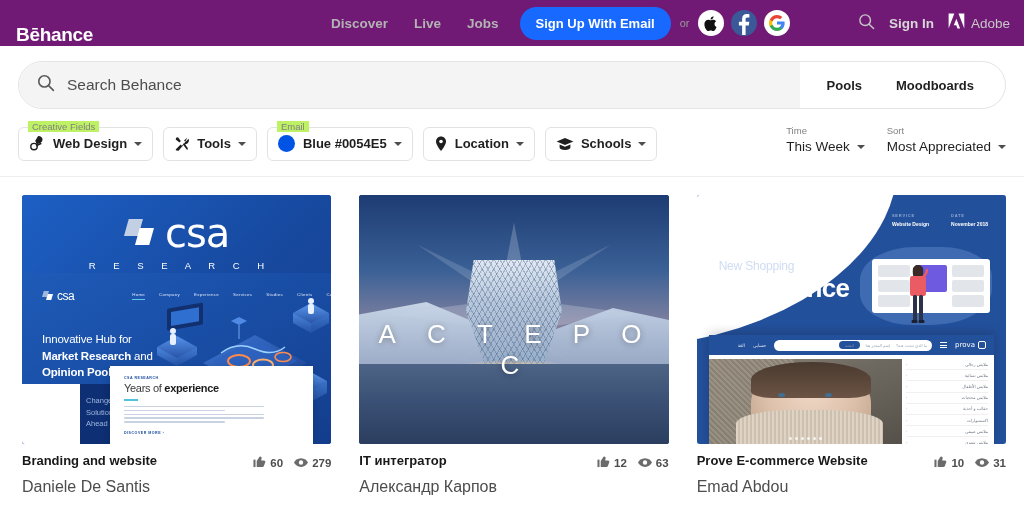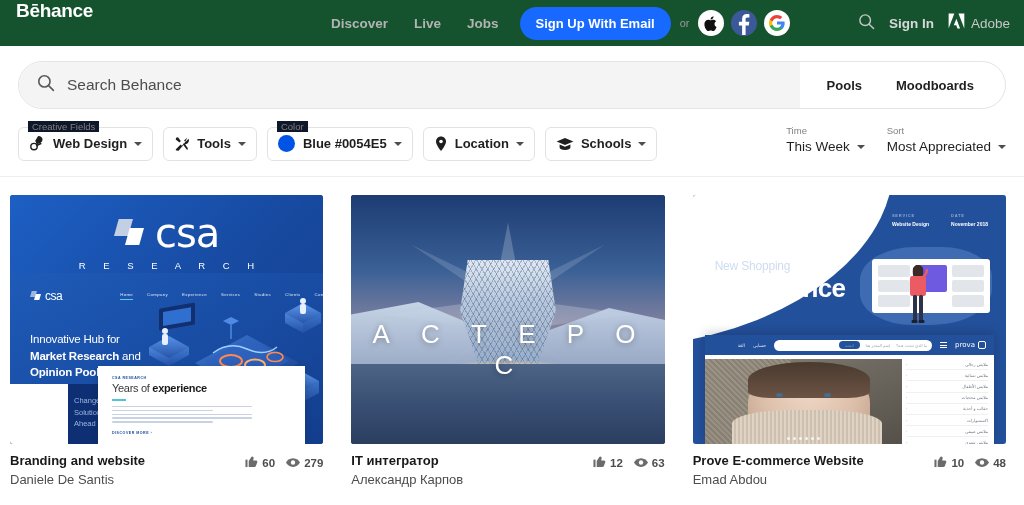--- a/index.html
+++ b/index.html
@@ -6,22 +6,22 @@
   html, body {
     width: 1024px; height: 505px;
     font-family: "Liberation Sans", sans-serif;
     background: #ffffff;
     overflow: hidden;
   }
 
   
   .topnav {
     height: 46px; width: 100%;
-    background: #14532d;
-    display: flex; align-items: flex-start;
+    background: #701a75;
+    display: flex; align-items: flex-end;
     position: relative;
   }
   .brand {
     color: #ffffff; font-size: 19px; font-weight: bold;
     letter-spacing: -0.3px; margin-left: 16px;
     white-space: nowrap;
   }
   .nav-center {
     position: absolute; left: 318px; top: 0; height: 46px;
     display: flex; align-items: center; gap: 0;
@@ -104,21 +104,21 @@
   }
   .fieldset {
     position: relative; border: 1px solid #e2e2e2;
     border-radius: 6px; height: 34px;
     display: flex; align-items: center;
     padding: 0 10px; margin-right: 10px;
     cursor: pointer; background: #fff;
   }
   .fieldset-label {
     position: absolute; top: -7px; left: 9px;
-    background: #0f172a; padding: 0 4px;
+    background: #bef264; padding: 0 4px;
     font-size: 9.5px; color: #808080;
     white-space: nowrap;
   }
   .fs-text {
     font-size: 13px; font-weight: bold; color: #1f1f1f;
     white-space: nowrap; margin-right: 7px;
   }
   .caret {
     width: 0; height: 0;
     border-left: 4px solid transparent;
@@ -135,41 +135,41 @@
     display: flex; align-items: flex-start; gap: 22px;
   }
   .sortitem { display: flex; flex-direction: column; cursor: pointer; }
   .sortlabel { font-size: 9.5px; color: #808080; margin-bottom: 3px; }
   .sortvalrow { display: flex; align-items: center; gap: 7px; }
   .sortval { font-size: 13.5px; color: #1f1f1f; white-space: nowrap; }
 
   
   .grid {
     display: flex; gap: 28px;
-    padding: 18px 18px 0 10px;
+    padding: 18px 18px 0 22px;
   }
   .card { width: 322px; }
   .thumb {
     width: 100%; height: 249px;
     border-radius: 3px; overflow: hidden;
     position: relative; cursor: pointer;
     background: #15439c;
   }
   .cardmeta {
     display: flex; align-items: flex-start;
     margin-top: 9px;
   }
   .meta-left { flex: 1; min-width: 0; }
   .card-title {
     font-size: 13px; font-weight: bold; color: #191919;
     white-space: nowrap; overflow: hidden; text-overflow: ellipsis;
     cursor: pointer;
   }
   .card-owner {
-    font-size: 13px; color: #4d4d4d; margin-top: 4px;
+    font-size: 16px; color: #4d4d4d; margin-top: 10px;
     white-space: nowrap; overflow: hidden; text-overflow: ellipsis;
     cursor: pointer;
   }
   .stats { display: flex; align-items: center; gap: 11px; padding-top: 1px; }
   .stat { display: flex; align-items: center; gap: 4px; }
   .statnum { font-size: 11.5px; font-weight: bold; color: #4d4d4d; }
 
   
   .csa { width: 100%; height: 100%; position: relative;
     background: linear-gradient(135deg,#1d5fc4 0%,#17499f 55%,#14408f 100%); }
@@ -421,21 +421,21 @@
         <path fill="#1f1f1f" d="M15.6 15.9l-0.7 2.1-5-6.6 1.6-1.6z" transform="translate(0,-2)"></path>
         <path fill="#1f1f1f" d="M14.9 1.6l-3.6 3.6 1.5 1.5 3.6-3.6c0.8 1.7 0.4 3.8-1 5.1-1.3 1.3-3.2 1.6-4.8 1L3.3 15.4l1.6 1.6 6.2-7.3"></path>
         <path fill="#1f1f1f" d="M1.8 15.3l5.7-5.7 1.6 1.6-5.7 5.7z"></path>
       </svg>
     </span>
     <span class="fs-text">Tools</span>
     <span class="caret"></span>
   </div>
 
   <div class="fieldset">
-    <span class="fieldset-label">Color</span>
+    <span class="fieldset-label">Email</span>
     <span class="color-dot" style="background:#0054E5"></span>
     <span class="fs-text">Blue #0054E5</span>
     <span class="caret"></span>
   </div>
 
   <div class="fieldset">
     <span class="fs-icon">
       <svg width="14" height="16" viewBox="0 0 14 16" aria-hidden="true">
         <path fill="#1f1f1f" d="M7 0.6C4.2 0.6 2 2.8 2 5.6c0 3.6 5 9.6 5 9.6s5-6 5-9.6C12 2.8 9.8 0.6 7 0.6z"></path>
         <circle cx="7" cy="5.5" r="1.8" fill="#ffffff"></circle>
@@ -823,19 +823,19 @@
           </span>
           <span class="statnum">10</span>
         </span>
         <span class="stat">
           <span>
             <svg width="14" height="11" viewBox="0 0 16 11" aria-hidden="true">
               <path fill="#6b6b6b" d="M8 0.5C4.2 0.5 1.1 3 0 5.5 1.1 8 4.2 10.5 8 10.5s6.9-2.5 8-5C14.9 3 11.8 0.5 8 0.5z"></path>
               <circle cx="8" cy="5.5" r="2.5" fill="#ffffff"></circle>
             </svg>
           </span>
-          <span class="statnum">48</span>
+          <span class="statnum">31</span>
         </span>
       </div>
     </div>
   </div>
 
 </div>
 
 </body></html>

